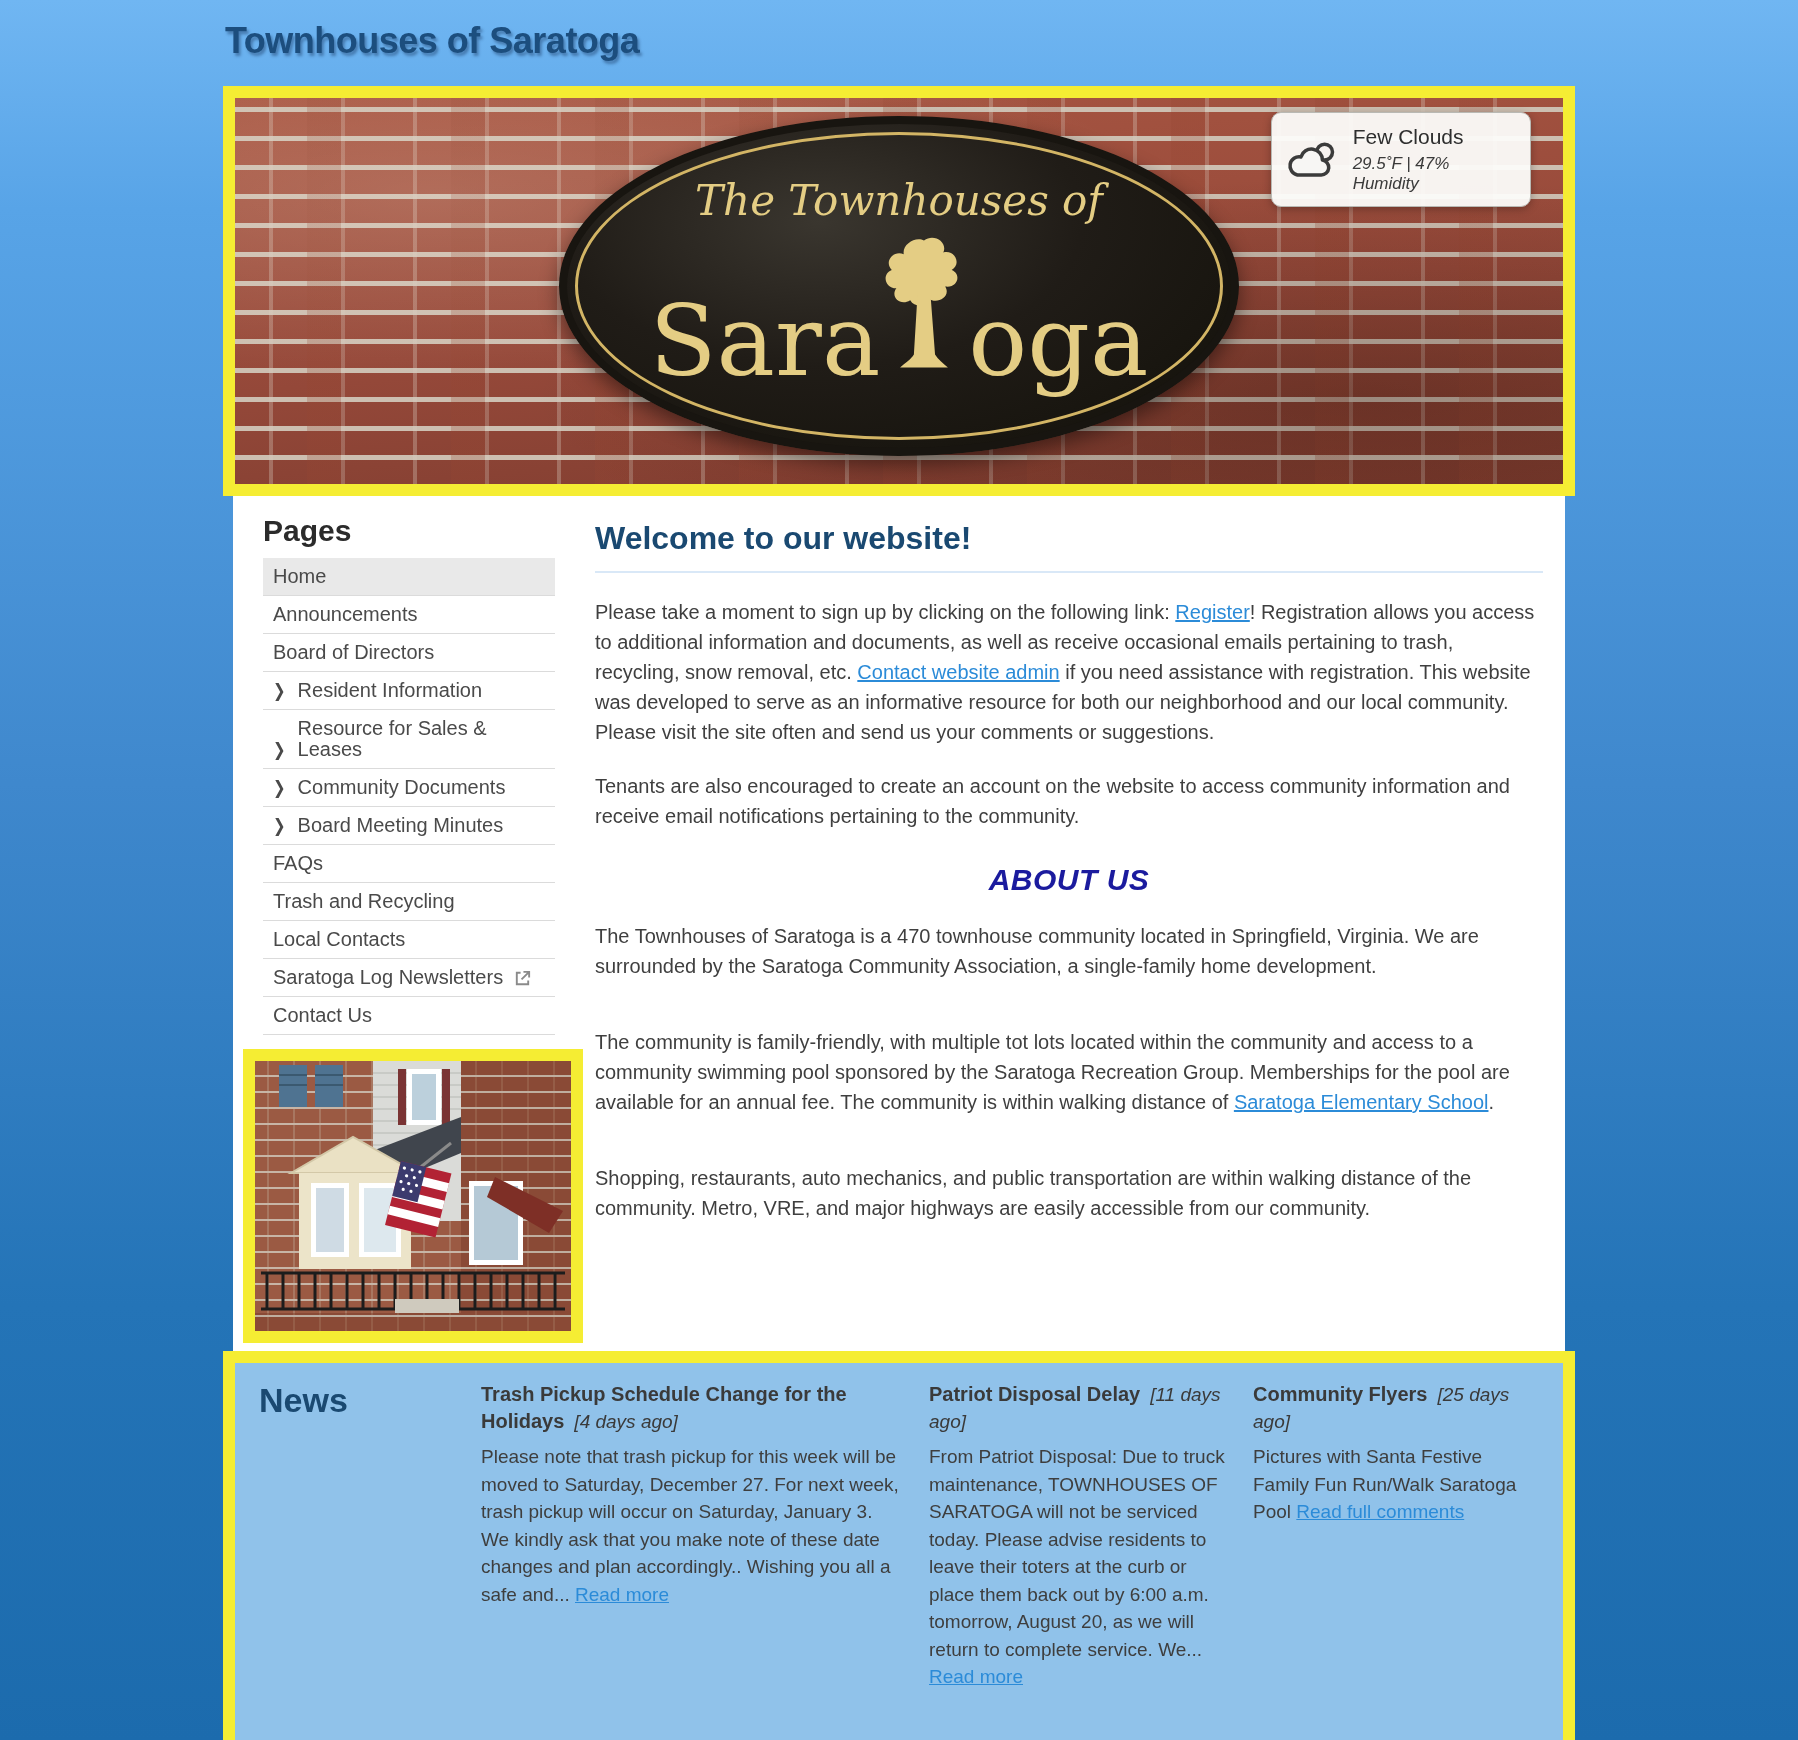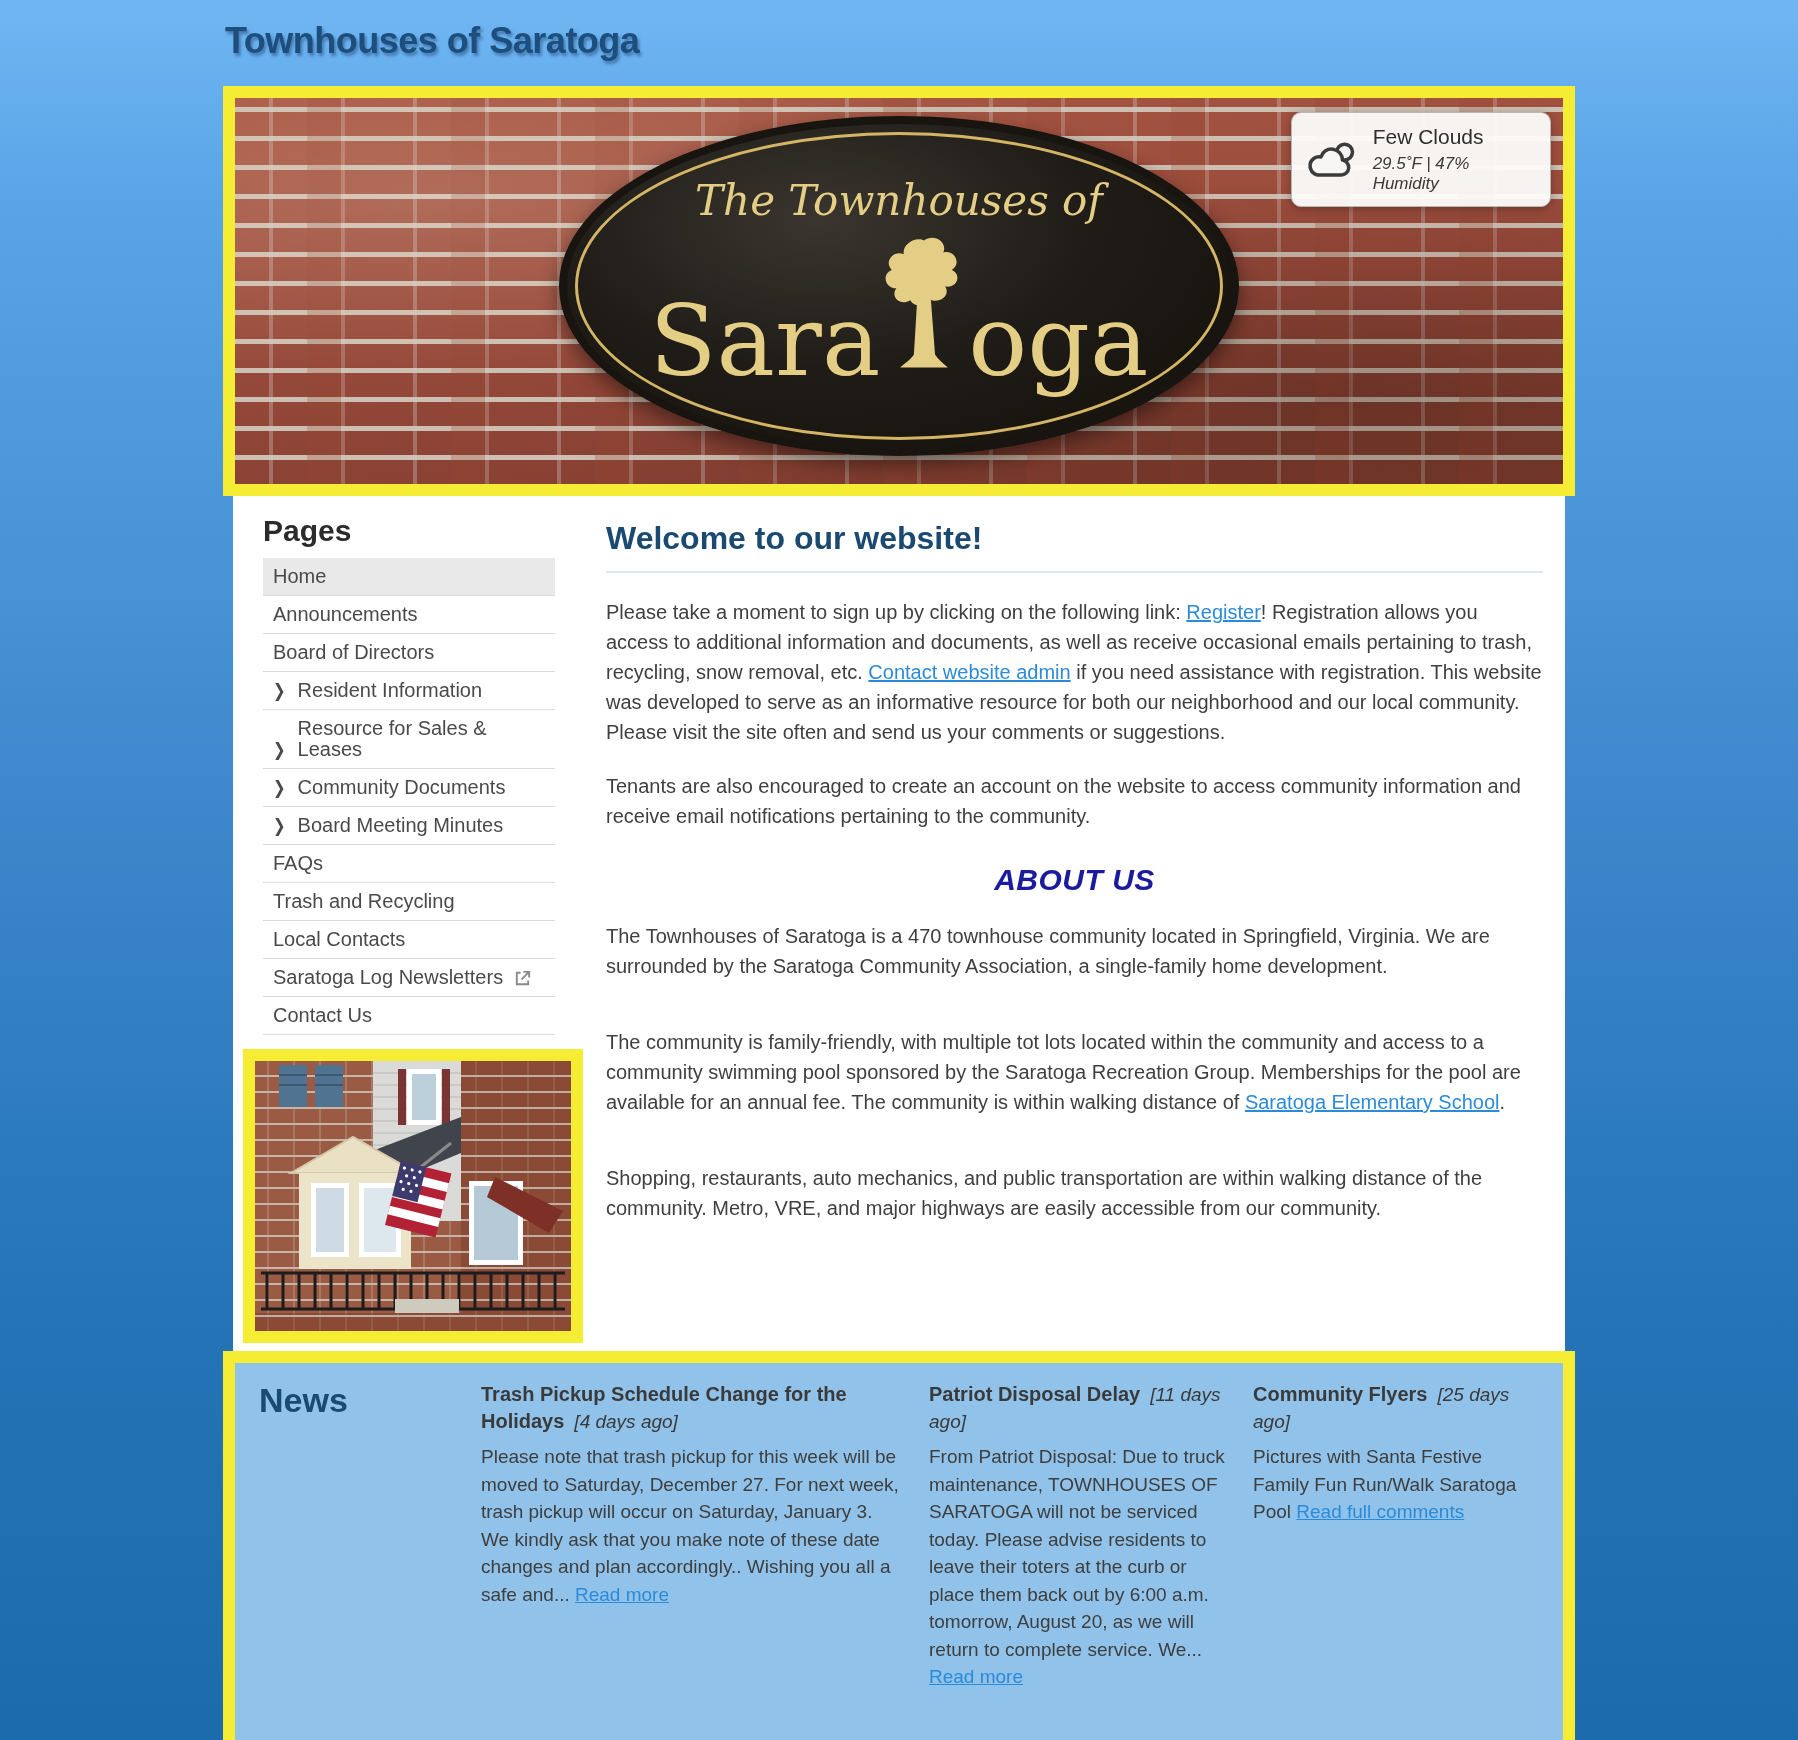--- a/index.html
+++ b/index.html
@@ -45,21 +45,21 @@
     font-style:italic; color:#E4CD84; font-size:42px; margin-top:52px;
   }
   .sign-word {
     display:flex; justify-content:center; align-items:flex-end;
     font-family:"DejaVu Serif","Liberation Serif",serif; color:#E4CD84;
     font-size:98px; line-height:0.9; margin-top:-8px;
   }
   .tree-svg { width:92px; height:168px; margin:0 -2px; transform:translateY(14px); }
 
   .weather {
-    position:absolute; top:14px; right:12px; width:260px;
+    position:absolute; top:14px; right:32px; width:260px;
     background:rgba(252,252,250,0.95); border:1px solid #B9B9B4; border-radius:10px;
     padding:12px 14px; display:flex; align-items:center; gap:14px;
     box-shadow:0 2px 8px rgba(0,0,0,0.28);
   }
   .weather-cond { font-size:21px; color:#2E2E2E; }
   .weather-meta { font-size:17px; font-style:italic; color:#3A3A3A; margin-top:5px; }
 
   
   .main-wrap {
     display:flex; background:#FFFFFF; margin:0 10px;
@@ -76,21 +76,21 @@
   .nav-item.active { background:#E9E9E9; }
   .chev { font-size:15px; font-weight:700; color:#4A4A4A; margin-right:12px; transform:scaleY(1.2); }
   .ext-icon { margin-left:10px; display:inline-flex; }
 
   .photo-box {
     margin:14px 0 0 -10px; border:12px solid #F5ED33;
     width:340px; height:294px; background:#FFF; overflow:hidden;
   }
   .photo-box svg { display:block; width:100%; height:100%; }
 
-  .main-col { flex:1; margin-left:23px; padding-right:2px; }
+  .main-col { flex:1; margin-left:12px; padding-right:2px; }
   .welcome-h {
     font-size:32px; color:#1A4971; font-weight:700; margin:8px 0 0;
     padding-bottom:14px; border-bottom:2px solid #D9E8F7;
   }
   .main-col p { font-size:20px; line-height:1.5; color:#3F3F3F; margin:24px 0 0; }
   .gap-lg { margin-top:46px !important; }
   .about-h {
     text-align:center; font-size:30px; font-weight:800; font-style:italic;
     color:#1B1B9E; margin:32px 0 0; letter-spacing:0.5px;
   }

